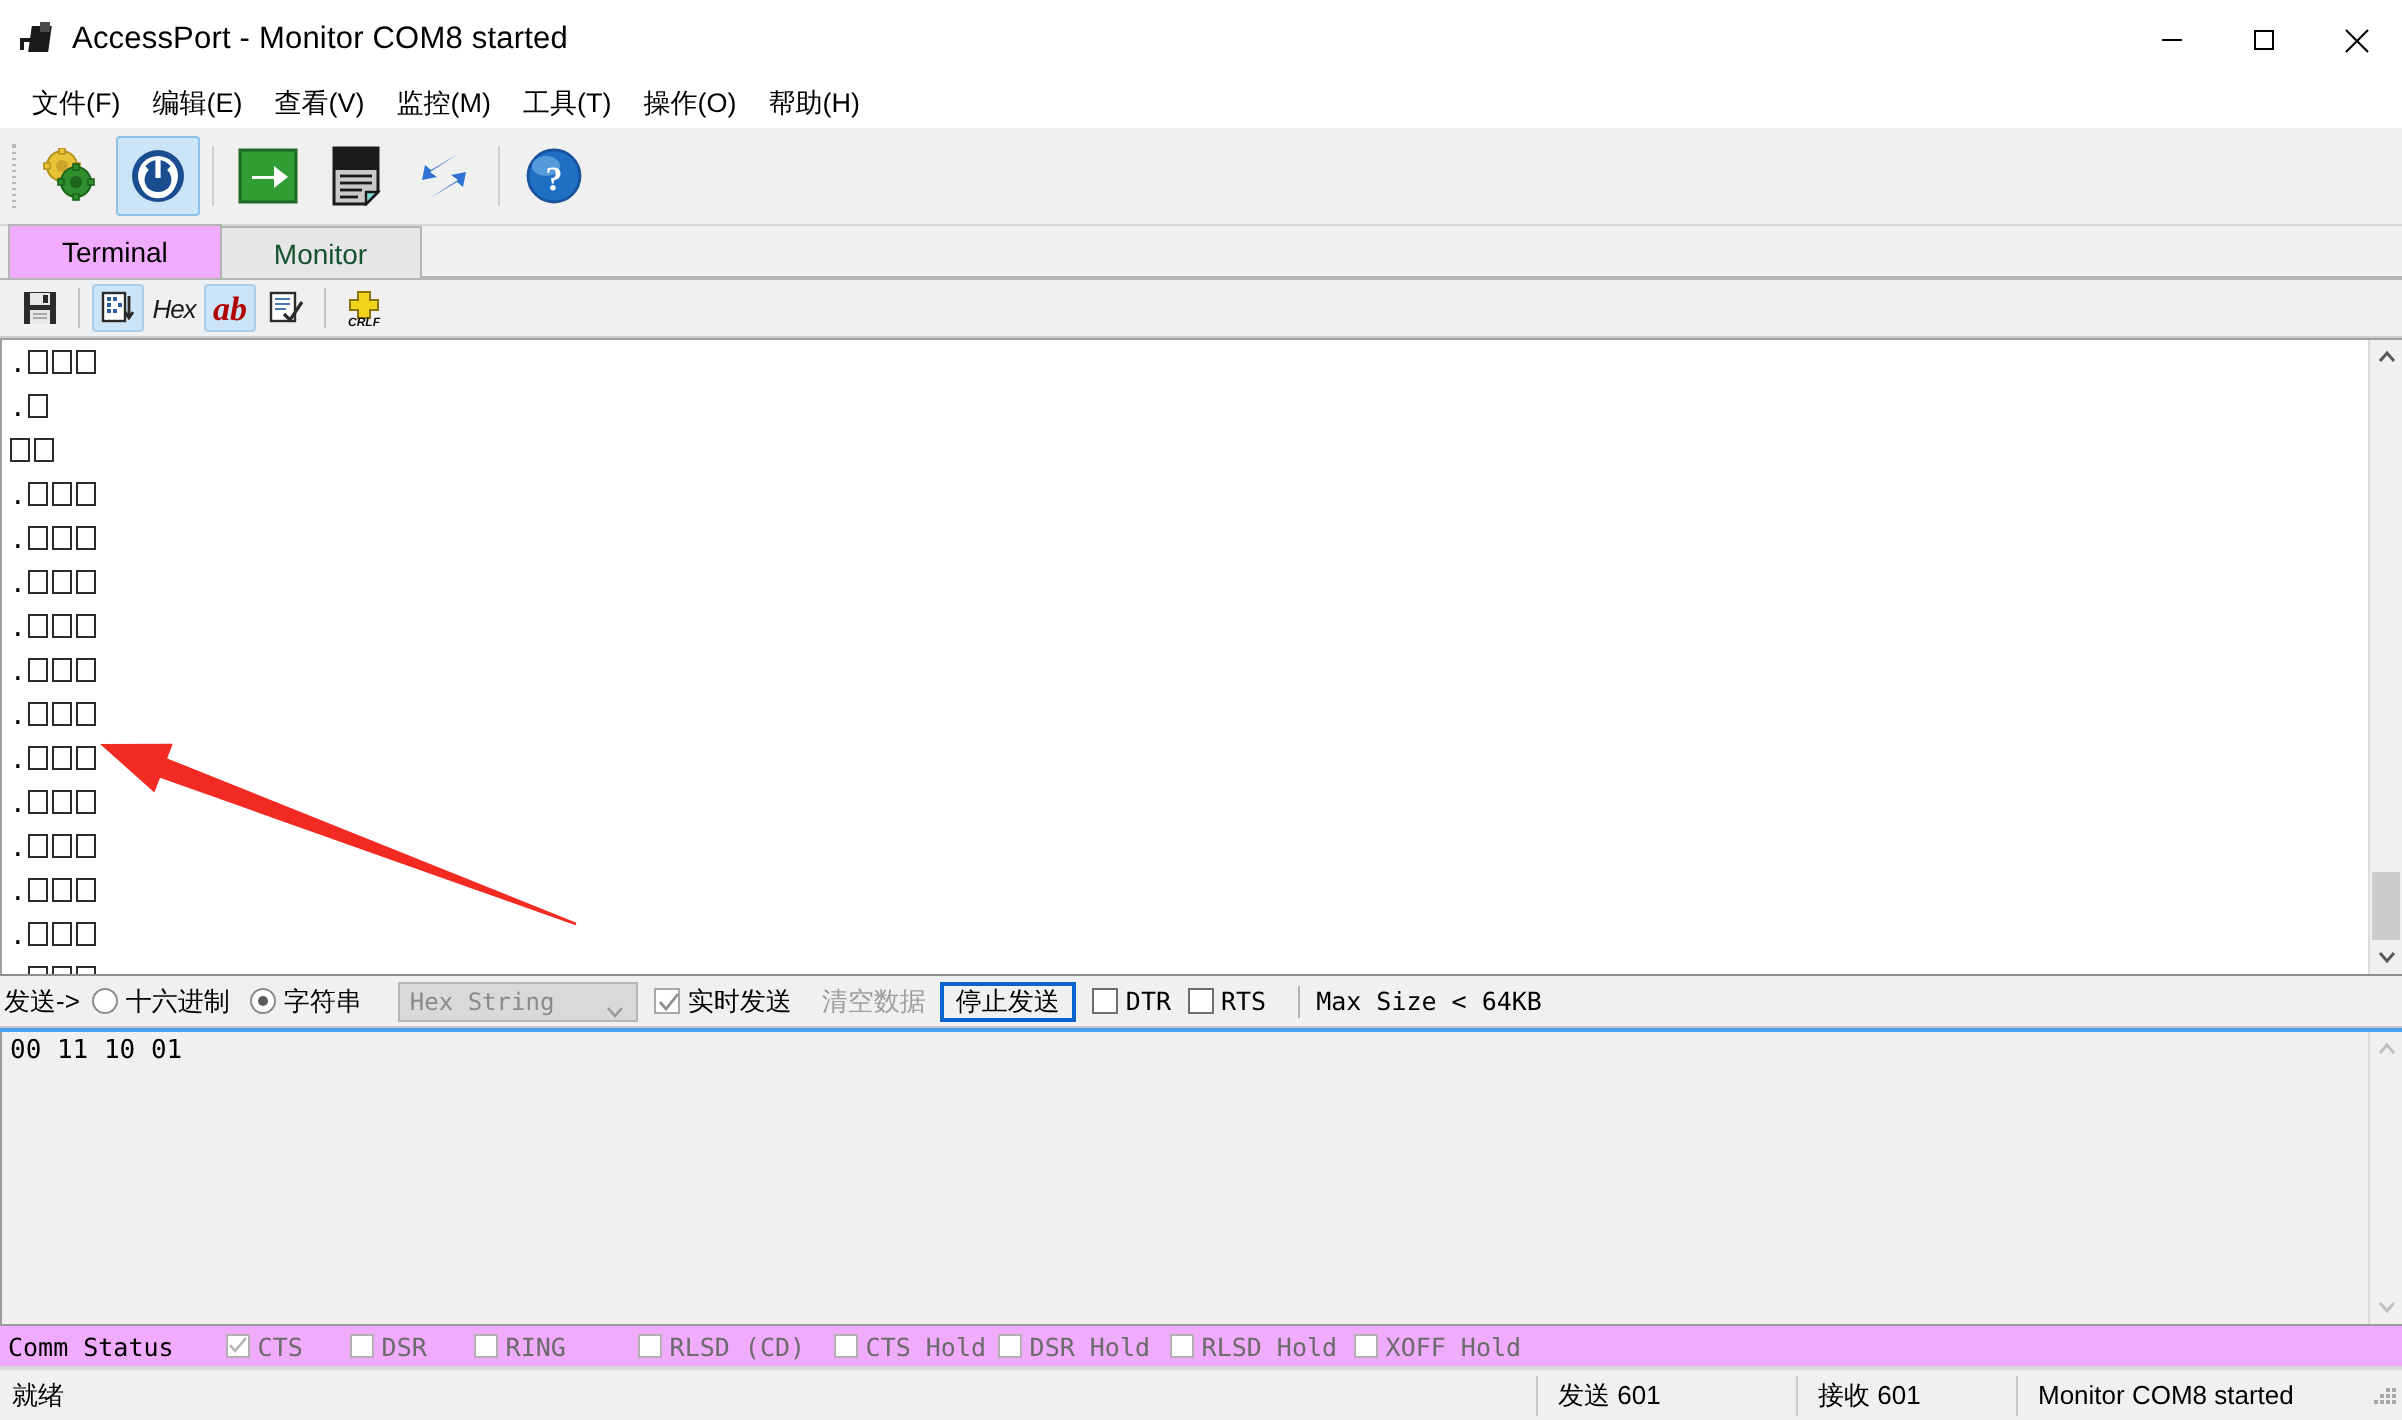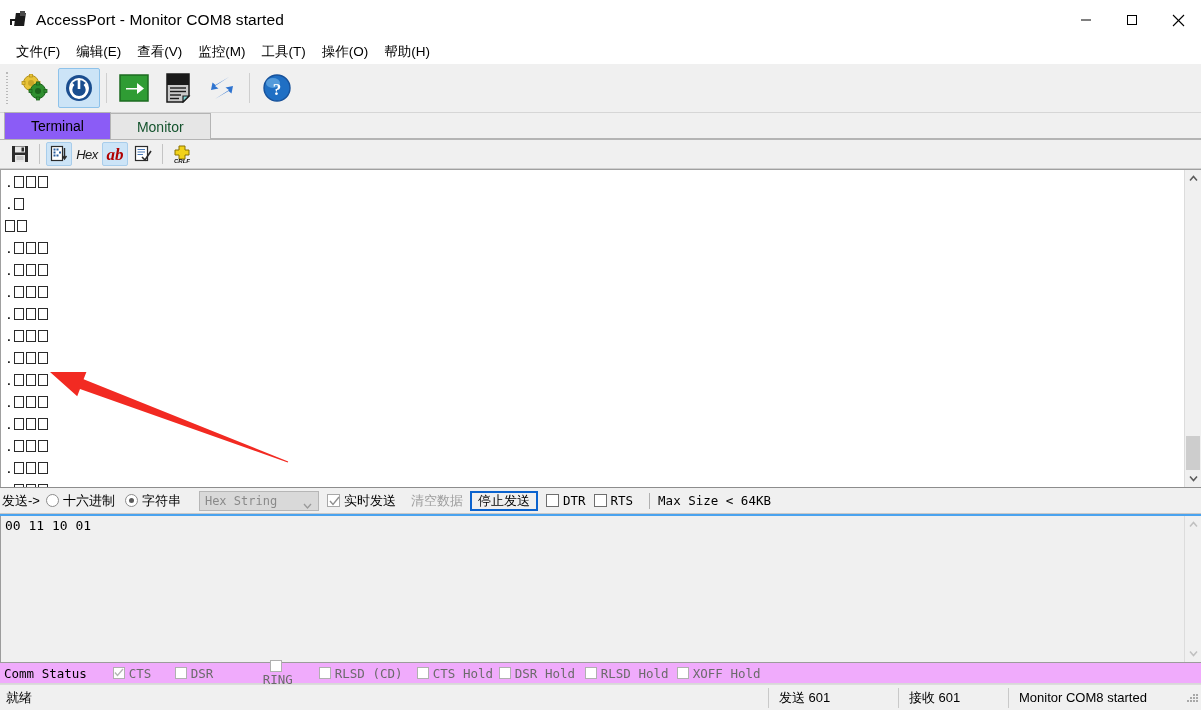--- a/index.html
+++ b/index.html
@@ -120,21 +120,21 @@
     height: 26px;
     padding: 0 26px;
     display: flex; align-items: center;
     font-size: 14px; color: #14532d;
     border: 1px solid #b4b4b4;
     border-bottom: none;
     background: #e6e6e6;
     margin-right: -1px;
   }
   .tab.active {
-    background: #8b5cf6;
+    background: #f0abfc;
     height: 27px;
     position: relative; z-index: 3;
     color: #000;
   }
   .tabfill {
     flex: 1; height: 26px;
     border-bottom: 1px solid #b4b4b4;
   }
 
   
@@ -673,21 +673,21 @@
           <svg width="10" height="10" viewBox="0 0 10 10" style="position:absolute;left:0;top:0;">
             <path d="M 1 4.5 L 3.5 7.5 L 9 1" fill="none" stroke="#b4b4b4" stroke-width="1.3"></path>
           </svg>
         </span>
         <span>CTS</span>
       </div>
       <div class="cchk" style="width: 62px; margin-right: 0px;">
         <span class="cbox"></span>
         <span>DSR</span>
       </div>
-      <div class="cchk" style="width: 82px; margin-right: 0px; flex-direction: column;">
+      <div class="cchk" style="width: 82px; margin-right: 0px;">
         <span class="cbox"></span>
         <span>RING</span>
       </div>
       <div class="cchk" style="width: 98px; margin-right: 0px;">
         <span class="cbox"></span>
         <span>RLSD (CD)</span>
       </div>
       <div class="cchk" style="width: 82px; margin-right: 0px;">
         <span class="cbox"></span>
         <span>CTS Hold</span>

